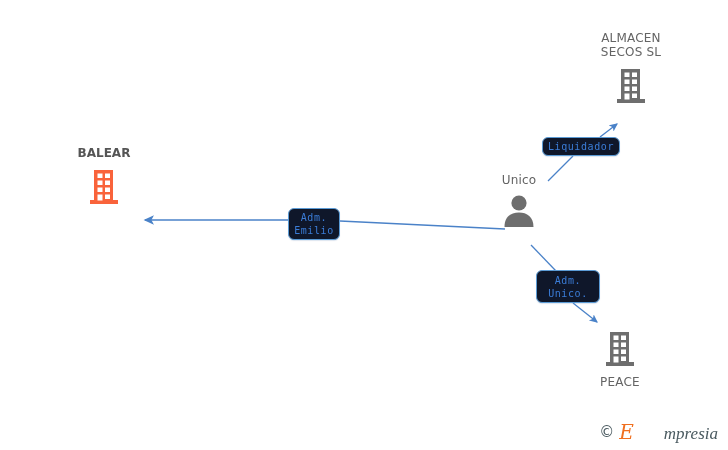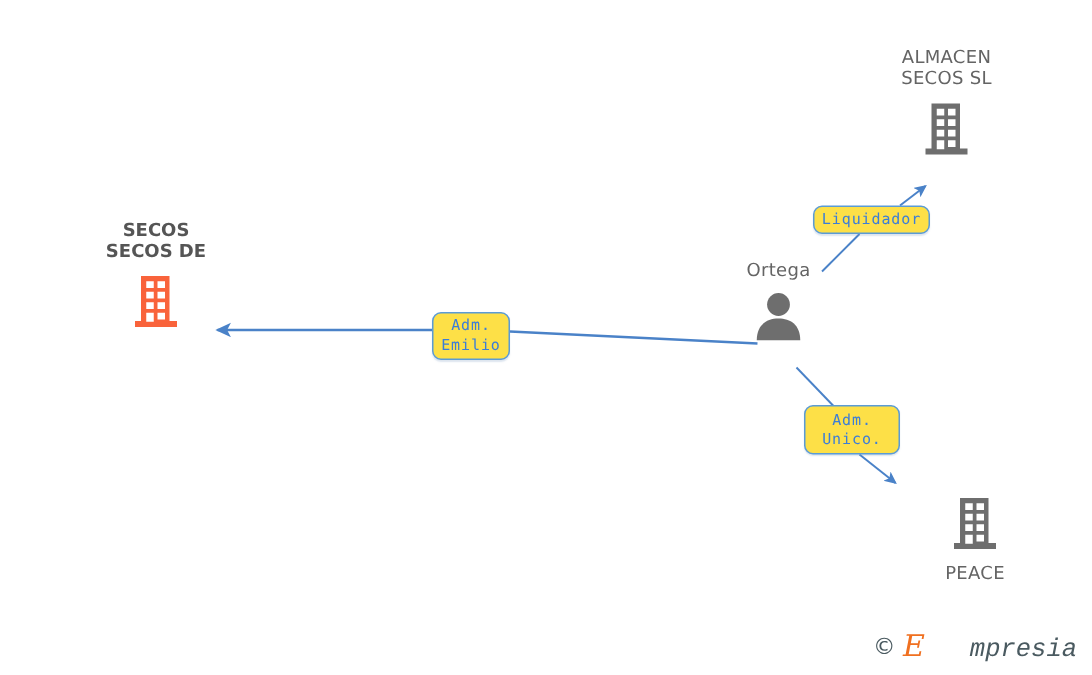--- a/index.html
+++ b/index.html
@@ -47,21 +47,21 @@
     display: block;
     margin: 0 auto;
   }
 
   
   .badge {
     position: absolute;
     box-sizing: border-box;
     border: 1px solid #5b9bd5;
     border-radius: 6px;
-    background: #fde047;
+    background: #0f172a;
     color: #3b7dd8;
     font-family: "DejaVu Sans Mono", "Liberation Mono", monospace;
     font-size: 10px;
     line-height: 13px;
     letter-spacing: 0.6px;
     text-align: center;
     display: flex;
     flex-direction: column;
     align-items: center;
     justify-content: center;
@@ -86,21 +86,21 @@
   }
   #watermark .wm-e {
     font-family: "DejaVu Serif", "Liberation Serif", serif;
     font-style: italic;
     font-size: 20px;
     color: #f07020;
     line-height: 1;
     margin-right: -2px;
   }
   #watermark .wm-rest {
-    font-family: Liberation Mono, monospace;
+    font-family: Liberation Serif, serif;
     font-style: italic;
     font-size: 17px;
     color: #4a5a60;
     line-height: 1;
     padding-left: 32px;
   }
 </style>
 </head>
 <body>
 
@@ -119,38 +119,37 @@
     <path d="M 548,181 L 573,156" stroke="#4a82c8" stroke-width="1.3" fill="none"></path>
 
     <path d="M 600,137 L 617,124" stroke="#4a82c8" stroke-width="1.3" fill="none" marker-end="url(#arrow)"></path>
 
     <path d="M 531,245 L 556,271" stroke="#4a82c8" stroke-width="1.3" fill="none"></path>
 
     <path d="M 573,303 L 597,322" stroke="#4a82c8" stroke-width="1.3" fill="none" marker-end="url(#arrow)"></path>
   </svg>
 
   <div class="node" style="left:30px; top:146px; width:148px;">
-    <div class="node-label bold">SECOS</div>
-    <div class="node-label bold">SECOS DE</div>
+    <div class="node-label bold">BALEAR</div>
     <svg class="node-icon" width="34" height="40" viewBox="0 0 34 40" style="margin-top:7px;">
       <rect x="7" y="3" width="19" height="31" fill="#f9633b"></rect>
       <rect x="3" y="33" width="28" height="4" fill="#f9633b"></rect>
       <rect x="10.5" y="6.5" width="5" height="4.5" fill="#ffffff"></rect>
       <rect x="18" y="6.5" width="5" height="4.5" fill="#ffffff"></rect>
       <rect x="10.5" y="13.5" width="5" height="4.5" fill="#ffffff"></rect>
       <rect x="18" y="13.5" width="5" height="4.5" fill="#ffffff"></rect>
       <rect x="10.5" y="20.5" width="5" height="4.5" fill="#ffffff"></rect>
       <rect x="18" y="20.5" width="5" height="4.5" fill="#ffffff"></rect>
       <rect x="10.5" y="27.5" width="5" height="6" fill="#ffffff"></rect>
       <rect x="18" y="27.5" width="5" height="4.5" fill="#ffffff"></rect>
     </svg>
   </div>
 
   <div class="node" style="left:447px; top:173px; width:144px;">
-    <div class="node-label">Ortega</div>
+    <div class="node-label">Unico</div>
     <svg class="node-icon" width="34" height="34" viewBox="0 0 34 34" style="margin-top:6px;">
       <circle cx="17" cy="10" r="7.6" fill="#6e6e6e"></circle>
       <path d="M2.5,34 C2.5,23.6 9,19.4 17,19.4 C25,19.4 31.5,23.6 31.5,34 Z" fill="#6e6e6e"></path>
     </svg>
   </div>
 
   <div class="node" style="left:561px; top:31px; width:140px;">
     <div class="node-label">ALMACEN</div>
     <div class="node-label">SECOS SL</div>
     <svg class="node-icon" width="34" height="40" viewBox="0 0 34 40" style="margin-top:7px;">
@@ -160,21 +159,21 @@
       <rect x="18" y="6.5" width="5" height="4.5" fill="#ffffff"></rect>
       <rect x="10.5" y="13.5" width="5" height="4.5" fill="#ffffff"></rect>
       <rect x="18" y="13.5" width="5" height="4.5" fill="#ffffff"></rect>
       <rect x="10.5" y="20.5" width="5" height="4.5" fill="#ffffff"></rect>
       <rect x="18" y="20.5" width="5" height="4.5" fill="#ffffff"></rect>
       <rect x="10.5" y="27.5" width="5" height="6" fill="#ffffff"></rect>
       <rect x="18" y="27.5" width="5" height="4.5" fill="#ffffff"></rect>
     </svg>
   </div>
 
-  <div class="node" style="left:580px; top:329px; width:140px;">
+  <div class="node" style="left:550px; top:329px; width:140px;">
     <svg class="node-icon" width="34" height="40" viewBox="0 0 34 40">
       <rect x="7" y="3" width="19" height="31" fill="#6e6e6e"></rect>
       <rect x="3" y="33" width="28" height="4" fill="#6e6e6e"></rect>
       <rect x="10.5" y="6.5" width="5" height="4.5" fill="#ffffff"></rect>
       <rect x="18" y="6.5" width="5" height="4.5" fill="#ffffff"></rect>
       <rect x="10.5" y="13.5" width="5" height="4.5" fill="#ffffff"></rect>
       <rect x="18" y="13.5" width="5" height="4.5" fill="#ffffff"></rect>
       <rect x="10.5" y="20.5" width="5" height="4.5" fill="#ffffff"></rect>
       <rect x="18" y="20.5" width="5" height="4.5" fill="#ffffff"></rect>
       <rect x="10.5" y="27.5" width="5" height="6" fill="#ffffff"></rect>

